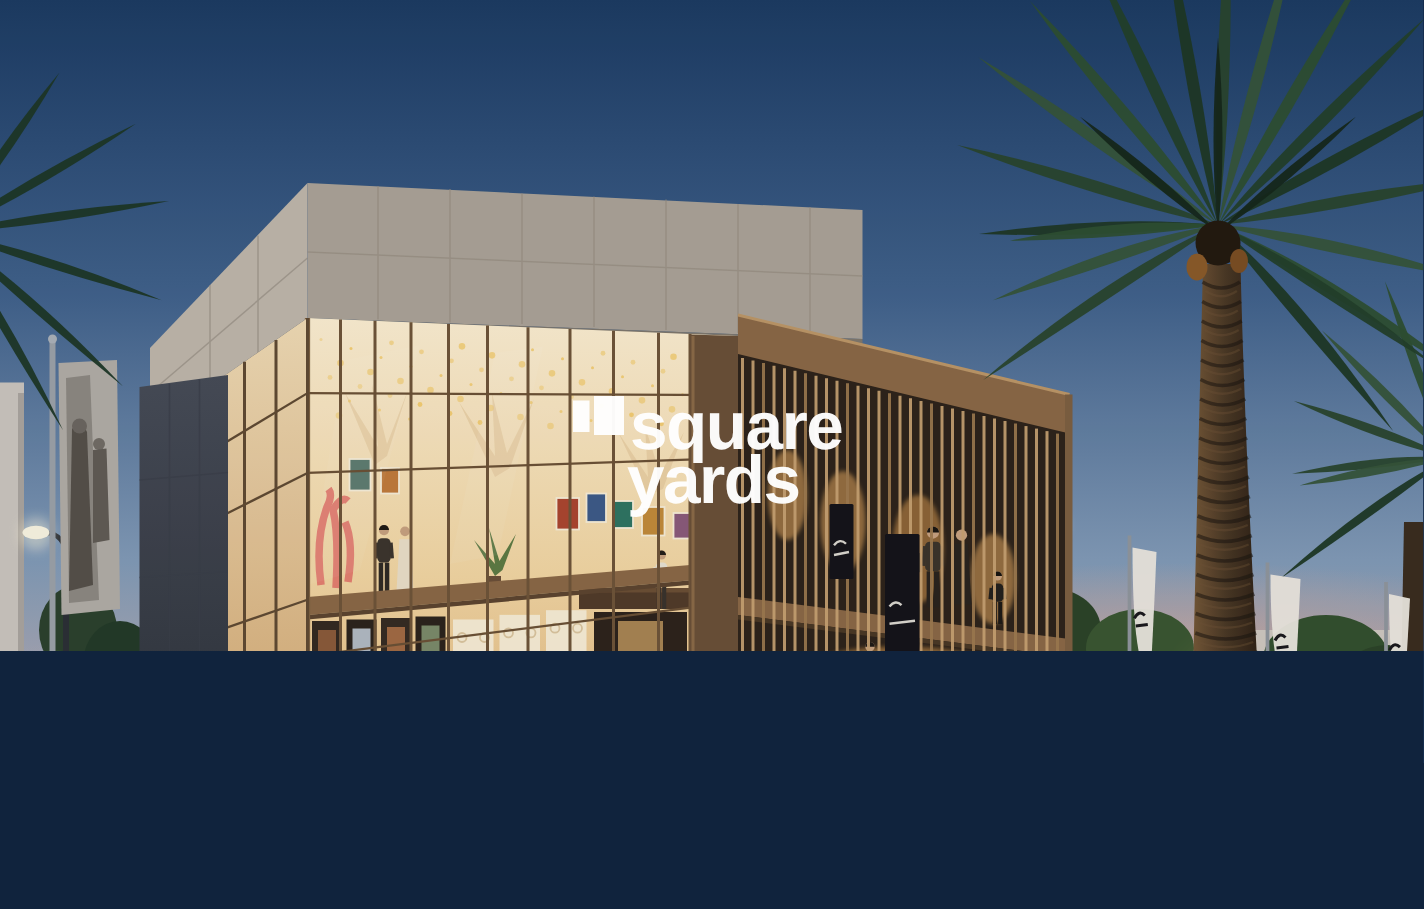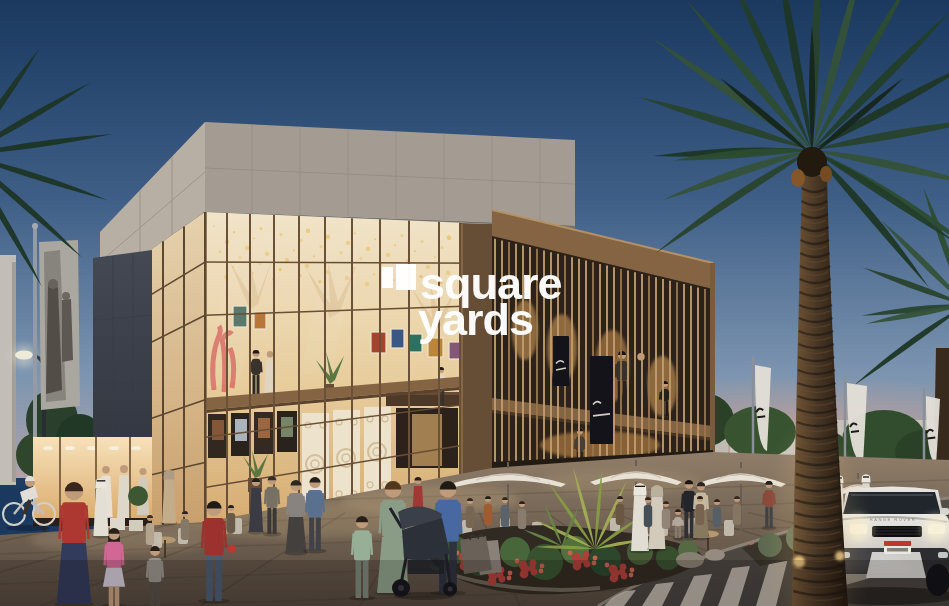--- a/index.html
+++ b/index.html
@@ -1,16 +1,16 @@
 <!DOCTYPE html>
 <html><head>
 <meta charset="utf-8">
 <style>
   html,body{margin:0;padding:0;background:#10233d;}
-  .frame{width:949px;height:606px;position:relative;overflow:hidden;background:#1c3b63;}
+  .frame{width:949px;height:434px;position:relative;overflow:hidden;background:#1c3b63;}
   svg{display:block;}
   text{font-family:"Liberation Sans", sans-serif;}
   .wm{font-weight:bold;letter-spacing:-1px;}
 </style>
 </head>
 <body>
 
 <div class="frame">
 <svg id="scene" viewBox="0 0 949 606" width="949" height="606" xmlns="http://www.w3.org/2000/svg">
   <defs>

